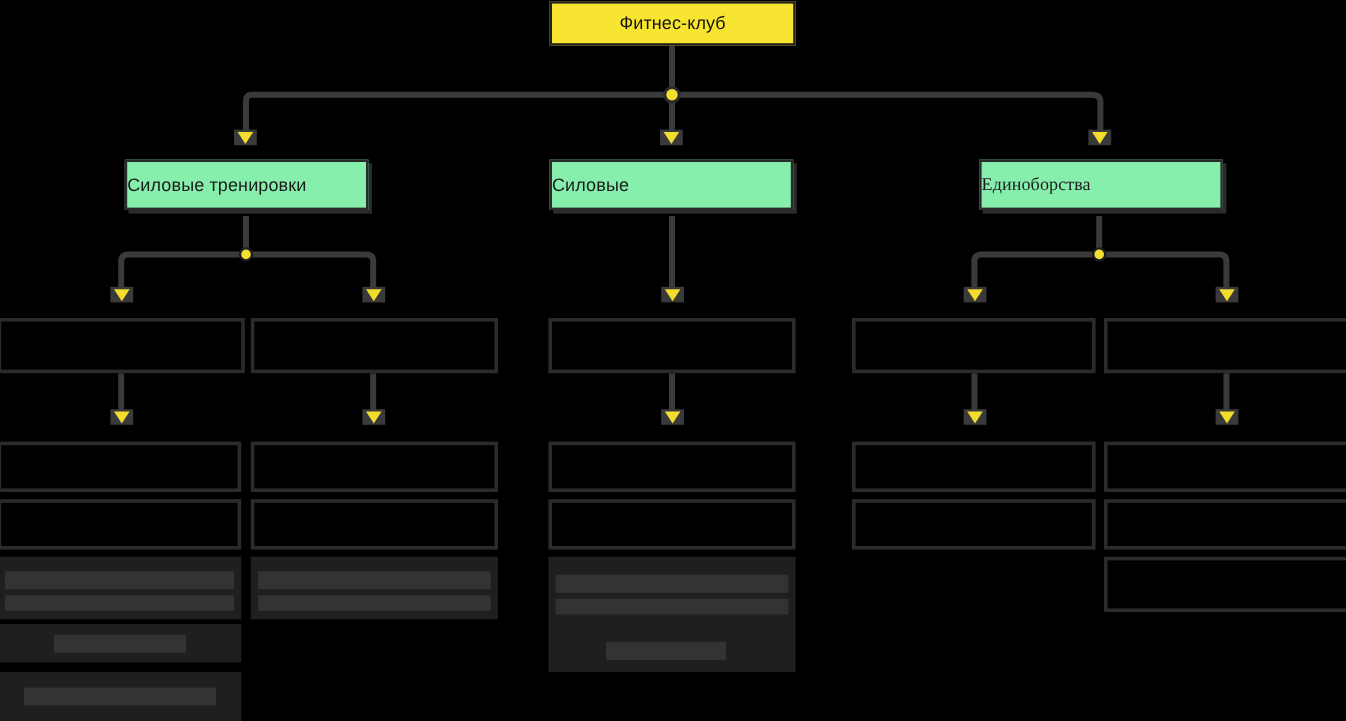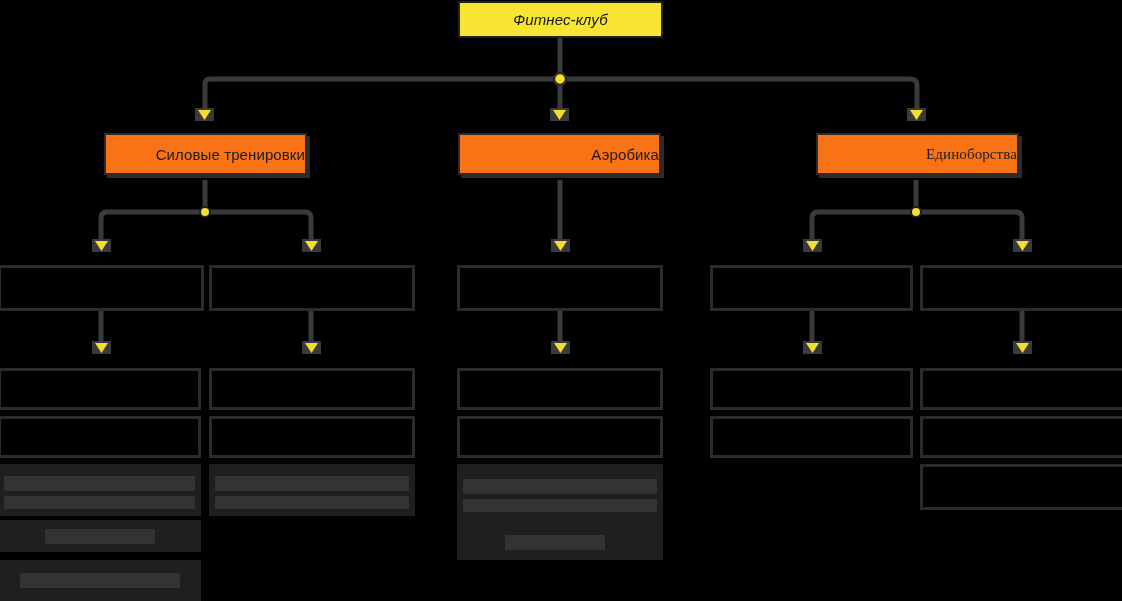--- a/index.html
+++ b/index.html
@@ -14,27 +14,27 @@
   
   #wires{position:absolute;left:0;top:0;width:1122px;height:601px;z-index:1;}
 
   
   .node{position:absolute;z-index:2;box-sizing:border-box;}
 
   
   .node.root{
     background:#f7e532;border:2px solid #23221c;
     display:flex;align-items:center;justify-content:center;
-    color:#15140f;font-size:15px;letter-spacing:.1px;font-style:italic;
+    color:#15140f;font-size:15px;letter-spacing:.1px;
   }
   
   .node.lvl2{
-    background:#f97316;border:2px solid #2b2b2b;
+    background:#86efac;border:2px solid #2b2b2b;
     box-shadow:3px 3px 0 0 #2b2b2b;
-    display:flex;align-items:center;justify-content:flex-end;
+    display:flex;align-items:center;justify-content:flex-start;
     color:#1b1b1b;font-size:15px;letter-spacing:.1px;
   }
   
   .node.dim{
     background:#000;border:3px solid #2b2b2b;
     display:flex;align-items:center;justify-content:center;
     overflow:hidden;
   }
   .node.dim.flat{border:0;background:#1f1f1f;}
   .node.dim .txt{
@@ -148,21 +148,21 @@
   </svg>
 
   <div class="node root" style="left:458px;top:1px;width:205px;height:37px;">
     <span>Фитнес-клуб</span>
   </div>
 
   <div class="node lvl2" style="left:104px;top:133px;width:203px;height:42px;">
     <span>Силовые тренировки</span>
   </div>
   <div class="node lvl2" style="left:458px;top:133px;width:203px;height:42px;">
-    <span>Аэробика</span>
+    <span>Силовые</span>
   </div>
   <div class="node lvl2" style="left:816px;top:133px;width:203px;height:42px;font-family:Liberation Serif, serif;">
     <span>Единоборства</span>
   </div>
 
   <div class="node dim" style="left:-2px;top:265px;width:206px;height:46px;">
     <span class="txt" style="width:62px"></span>
   </div>
   <div class="node dim" style="left:209px;top:265px;width:206px;height:46px;">
     <span class="txt" style="width:62px"></span>

